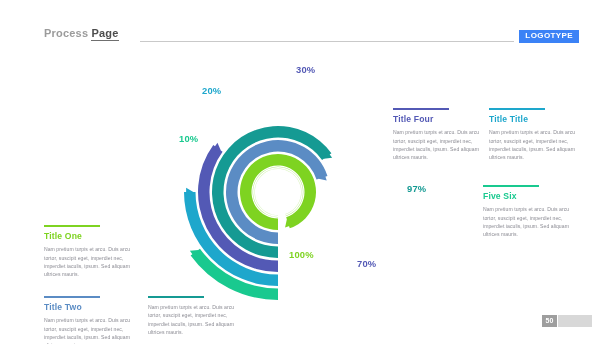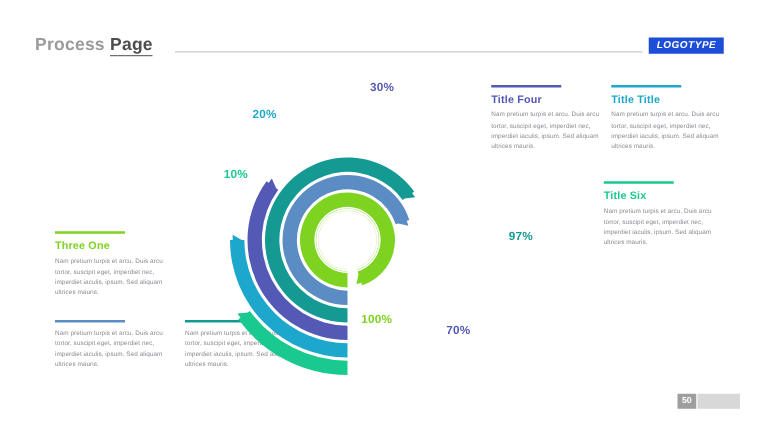--- a/index.html
+++ b/index.html
@@ -17,22 +17,22 @@
   }
 
   
   .header {
     position: absolute;
     left: 0; top: 0;
     width: 612px; height: 56px;
   }
   .title-wrap {
     position: absolute;
-    left: 28px; top: 27px;
-    font-size: 14px;
+    left: 44px; top: 27px;
+    font-size: 11px;
     letter-spacing: .2px;
     white-space: nowrap;
   }
   .title-light {
     color: #9b9b9b;
     font-weight: bold;
   }
   .title-bold {
     color: #4d4d4d;
     font-weight: bold;
@@ -41,34 +41,34 @@
   }
   .header-rule {
     position: absolute;
     left: 140px; top: 41px;
     width: 374px; height: 1px;
     background: #c9c9c9;
   }
   .logotype {
     position: absolute;
     right: 33px; top: 30px;
-    background: #1d4ed8;
+    background: #3b82f6;
     color: #ffffff;
     font-size: 8px;
     font-weight: bold;
     letter-spacing: .4px;
     padding: 2px 6px 2.5px 6px;
     line-height: 1;
-    font-style: italic;
   }
 
   
   .tblock {
     position: absolute;
     width: 92px;
+    margin-top: 40px;
   }
   .tblock .rule {
     width: 56px;
     height: 2px;
     margin-bottom: 5px;
   }
   .tblock .t-title {
     font-size: 8.6px;
     font-weight: bold;
     letter-spacing: .15px;
@@ -137,26 +137,27 @@
   <div class="title-wrap">
     <span class="title-light">Process</span>
     <span class="title-bold">Page</span>
   </div>
   <div class="header-rule"></div>
   <div class="logotype">LOGOTYPE</div>
 </div>
 
 <div class="tblock" id="block-one">
   <div class="rule" style="background:#7ed321"></div>
-  <div class="t-title" style="color:#7ed321">Three One</div>
+  <div class="t-title" style="color:#7ed321">Title One</div>
   <div class="t-body">Nam pretium turpis et arcu. Duis arcu tortor, suscipit eget, imperdiet nec, imperdiet iaculis, ipsum. Sed aliquam ultrices mauris.</div>
 </div>
 
 <div class="tblock" id="block-two">
   <div class="rule" style="background:#5b8cc4"></div>
+  <div class="t-title" style="color:#5b8cc4">Title Two</div>
   <div class="t-body">Nam pretium turpis et arcu. Duis arcu tortor, suscipit eget, imperdiet nec, imperdiet iaculis, ipsum. Sed aliquam ultrices mauris.</div>
 </div>
 
 <div class="tblock" id="block-three">
   <div class="rule" style="background:#159a93"></div>
   <div class="t-body">Nam pretium turpis et arcu. Duis arcu tortor, suscipit eget, imperdiet nec, imperdiet iaculis, ipsum. Sed aliquam ultrices mauris.</div>
 </div>
 
 <div class="tblock" id="block-four">
   <div class="rule" style="background:#5359b5"></div>
@@ -165,21 +166,21 @@
 </div>
 
 <div class="tblock" id="block-five">
   <div class="rule" style="background:#1ea7cc"></div>
   <div class="t-title" style="color:#1ea7cc">Title Title</div>
   <div class="t-body">Nam pretium turpis et arcu. Duis arcu tortor, suscipit eget, imperdiet nec, imperdiet iaculis, ipsum. Sed aliquam ultrices mauris.</div>
 </div>
 
 <div class="tblock" id="block-six">
   <div class="rule" style="background:#19c98f"></div>
-  <div class="t-title" style="color:#19c98f">Title Six</div>
+  <div class="t-title" style="color:#19c98f">Five Six</div>
   <div class="t-body">Nam pretium turpis et arcu. Duis arcu tortor, suscipit eget, imperdiet nec, imperdiet iaculis, ipsum. Sed aliquam ultrices mauris.</div>
 </div>
 
 <div class="chart">
   <svg id="chart-svg" width="280" height="230" viewBox="0 0 280 230">
       <path d="M 140 248 A 108 108 0 0 1 52.626164607505686 203.4808072475871 L 61.92986004281758 196.72127684622367 A 96.5 96.5 0 0 0 140 236.5 Z" fill="#19c98f"></path>
       <path d="M -4.2 -3.6 L 4.2 -3.6 L 0 3.6 Z" fill="#19c98f" transform="translate(57.27801232516164 200.10104204690538) rotate(234)"></path>
       <path d="M 140 234 A 94 94 0 0 1 46 140 L 57.5 140 A 82.5 82.5 0 0 0 140 222.5 Z" fill="#1ea7cc"></path>
       <path d="M -4.2 -3.6 L 4.2 -3.6 L 0 3.6 Z" fill="#1ea7cc" transform="translate(51.75 140) rotate(270)"></path>
       <path d="M 140 220 A 80 80 0 0 1 75.27864045000419 92.97717981660216 L 84.5823358853161 99.7367102179656 A 68.5 68.5 0 0 0 140 208.5 Z" fill="#5359b5"></path>

